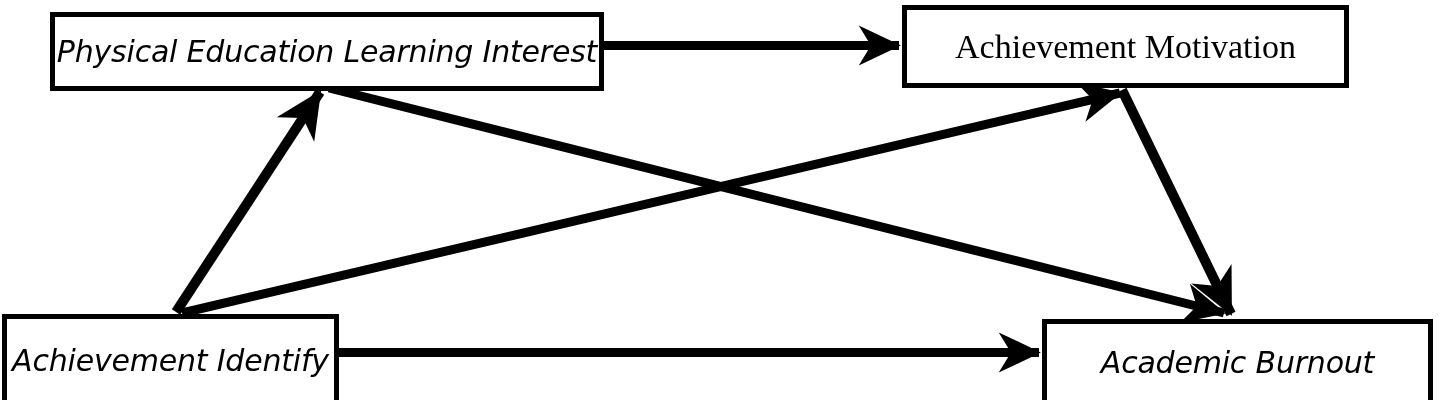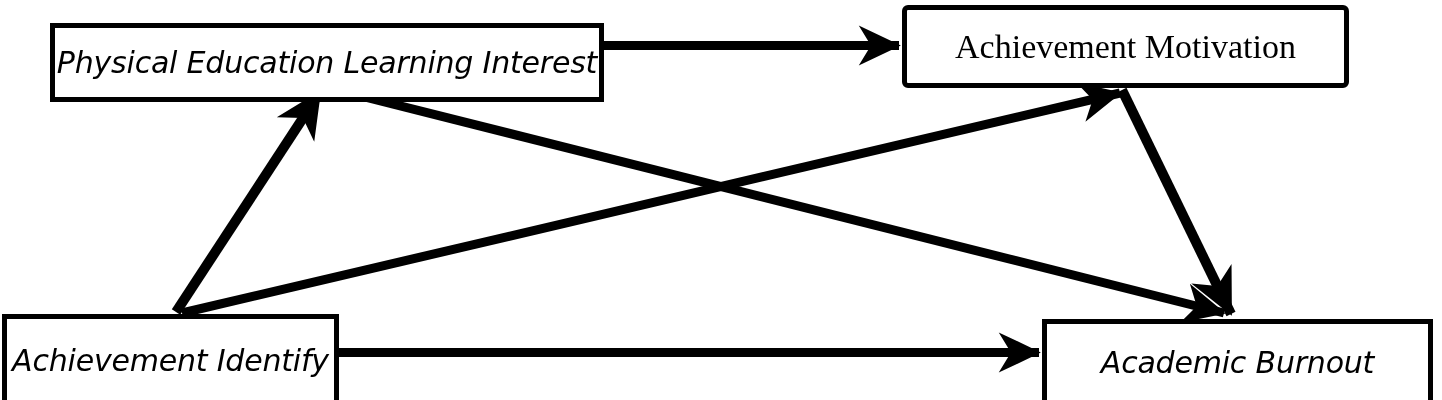--- a/index.html
+++ b/index.html
@@ -49,22 +49,22 @@
     font-size: 30px;
     letter-spacing: -0.2px;
   }
   .label-serif {
     font-family: "Liberation Serif", "DejaVu Serif", serif;
     font-style: normal;
     font-weight: 400;
     font-size: 34px;
   }
 
-  #node-pe-interest  { left: 50px;   top: 23px;   width: 554px; height: 79px; justify-content: center; }
-  #node-achievement  { left: 902px;  top: 5px;   width: 447px; height: 83px; border-radius: 6px; }
+  #node-pe-interest  { left: 50px;   top: 12px;   width: 554px; height: 79px; justify-content: center; }
+  #node-achievement  { left: 902px;  top: 5px;   width: 447px; height: 83px; }
   #node-identity     { left: 2px;    top: 314px; width: 337px; height: 93px; }
   #node-burnout      { left: 1042px; top: 319px; width: 391px; height: 88px; }
 </style>
 </head>
 <body>
 
 <div id="diagram-root">
 
   <svg id="edge-layer" viewBox="0 0 1442 400" width="1442" height="400" aria-hidden="true">
     <defs>

